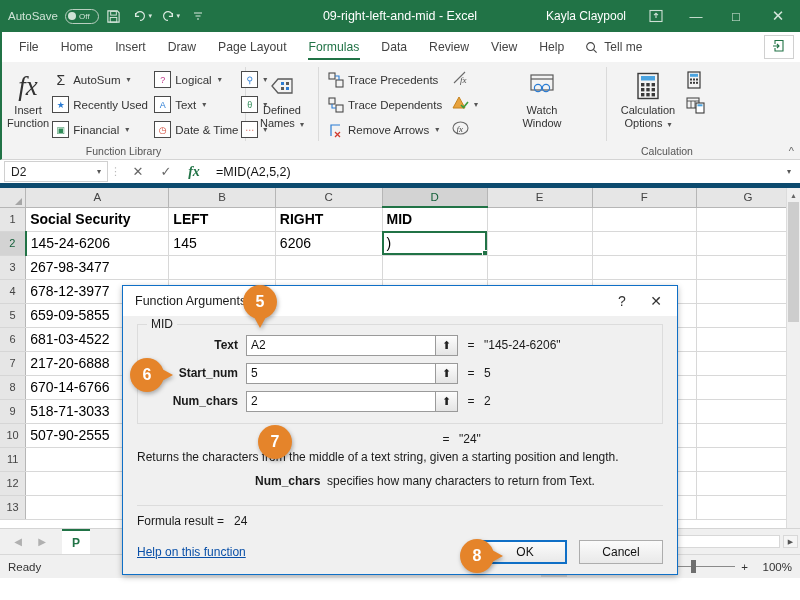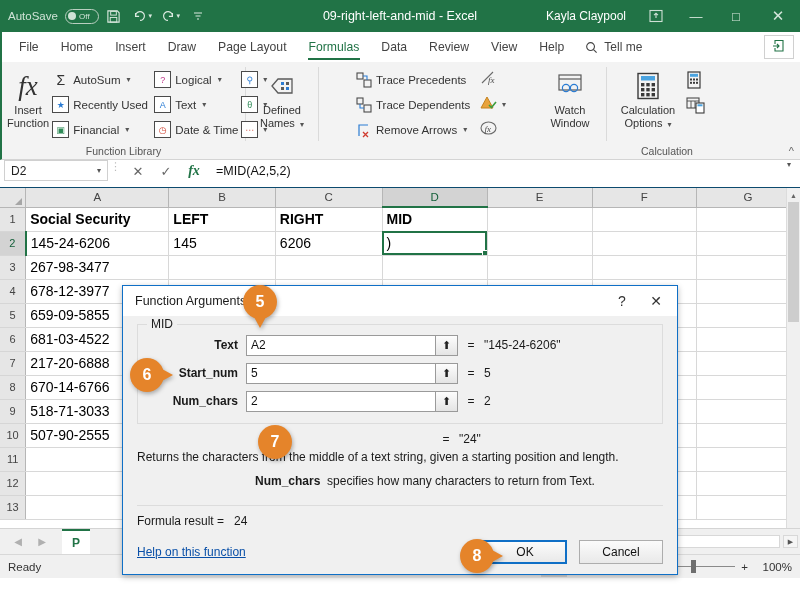--- a/index.html
+++ b/index.html
@@ -98,22 +98,22 @@
     width: 17px; height: 17px; border: 1.3px solid #4a4a4a; background: #fff;
     display: flex; align-items: center; justify-content: center;
   }
   .minibtn { display: flex; align-items: center; gap: 3px; height: 23px; padding: 0 2px; }
   .collapse-ribbon {
     position: absolute; right: 6px; bottom: 2px; color: #666; font-size: 11px;
   }
 
   
   .formulabar {
-    height: 28px; background: #fff; display: flex; 
-    border-bottom: 1px solid #0c4a6e; padding: 0 4px; gap: 0;
+    height: 28px; background: #fff; display: flex; align-items: center;
+    border-bottom: 5px solid #0c4a6e; padding: 0 4px; gap: 0;
   }
   .namebox {
     width: 104px; height: 21px; border: 1px solid #d0d0d0; background: #fff;
     display: flex; align-items: center; padding: 0 6px; font-size: 12px;
     justify-content: space-between;
   }
   .namebox .cv { font-size: 8px; color: #555; }
   .fb-dots { width: 16px; text-align: center; color: #bbb; font-size: 11px; letter-spacing: 1px; }
   .fb-btn { width: 28px; height: 22px; display: flex; align-items: center; justify-content: center;
             color: #666; font-size: 13px; }
@@ -455,21 +455,21 @@
           </div>
           <span>Defined</span>
           <span><span>Names</span> <span class="caret">▾</span></span>
         </div>
       </div>
       <div class="group-title"></div>
     </div>
 
     <div class="group-sep"></div>
 
-    <div class="group" style="width:287px;align-items:flex-end;">
+    <div class="group" style="width:287px;">
       <div class="group-body">
         <div class="smallcol" style="width:126px;">
           <div class="smallbtn">
             <span class="ico">
               <svg width="16" height="16" viewBox="0 0 16 16">
                   <rect x="1" y="1" width="6" height="6" fill="none" stroke="#4a4a4a" stroke-width="1.1"></rect>
                   <rect x="8" y="8" width="7" height="7" fill="none" stroke="#4a4a4a" stroke-width="1.1"></rect>
                   <path d="M7 4h4v4" stroke="#2b7cd3" stroke-width="1.1" fill="none"></path>
                 </svg>
             </span>

